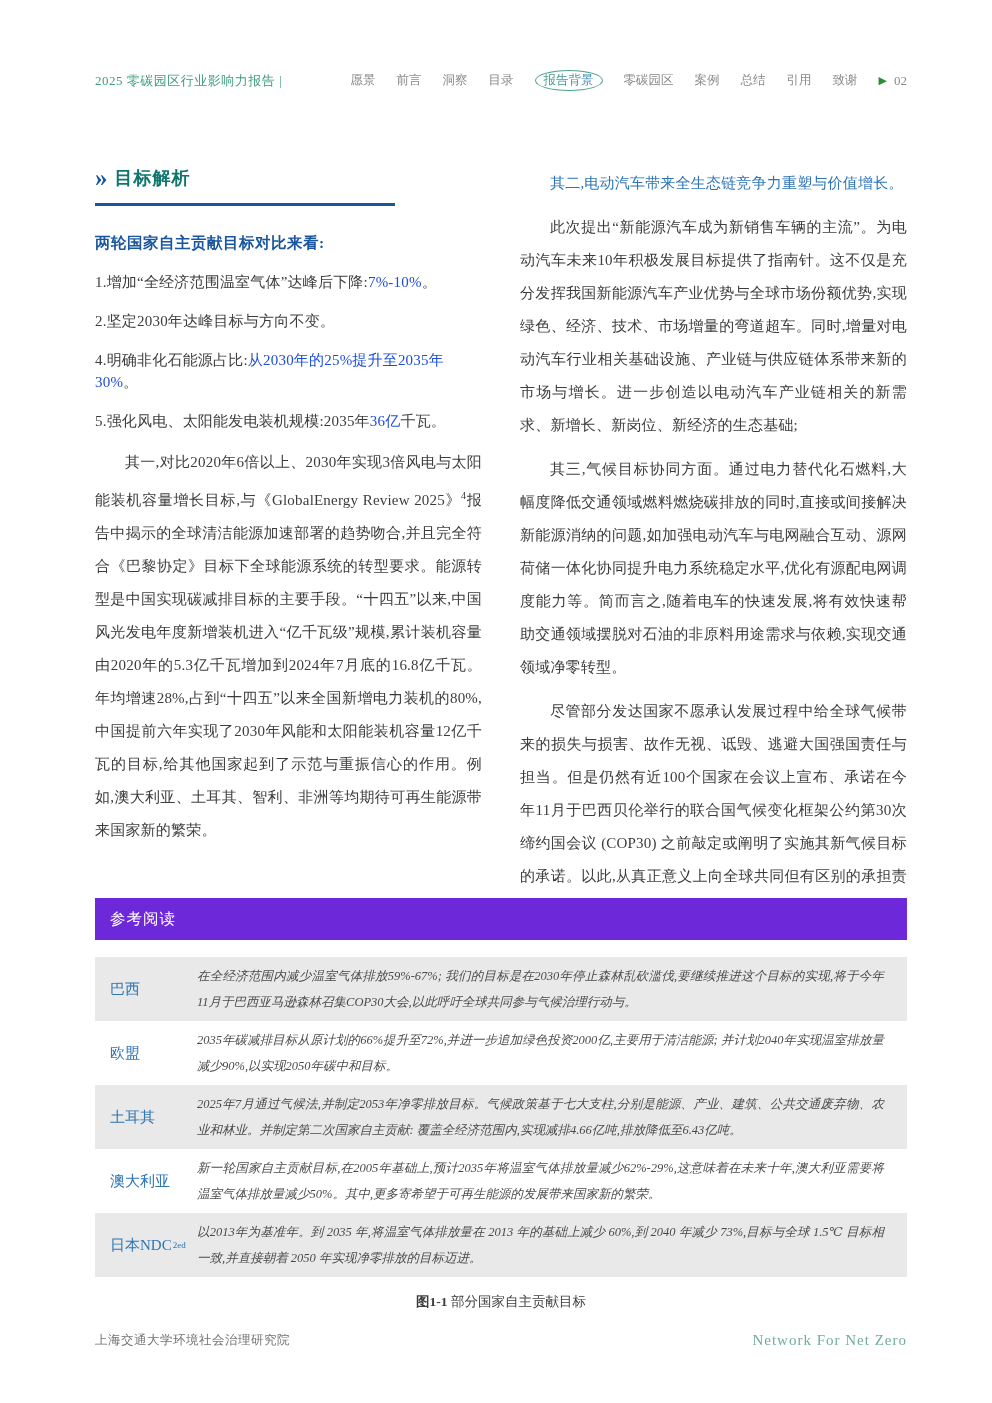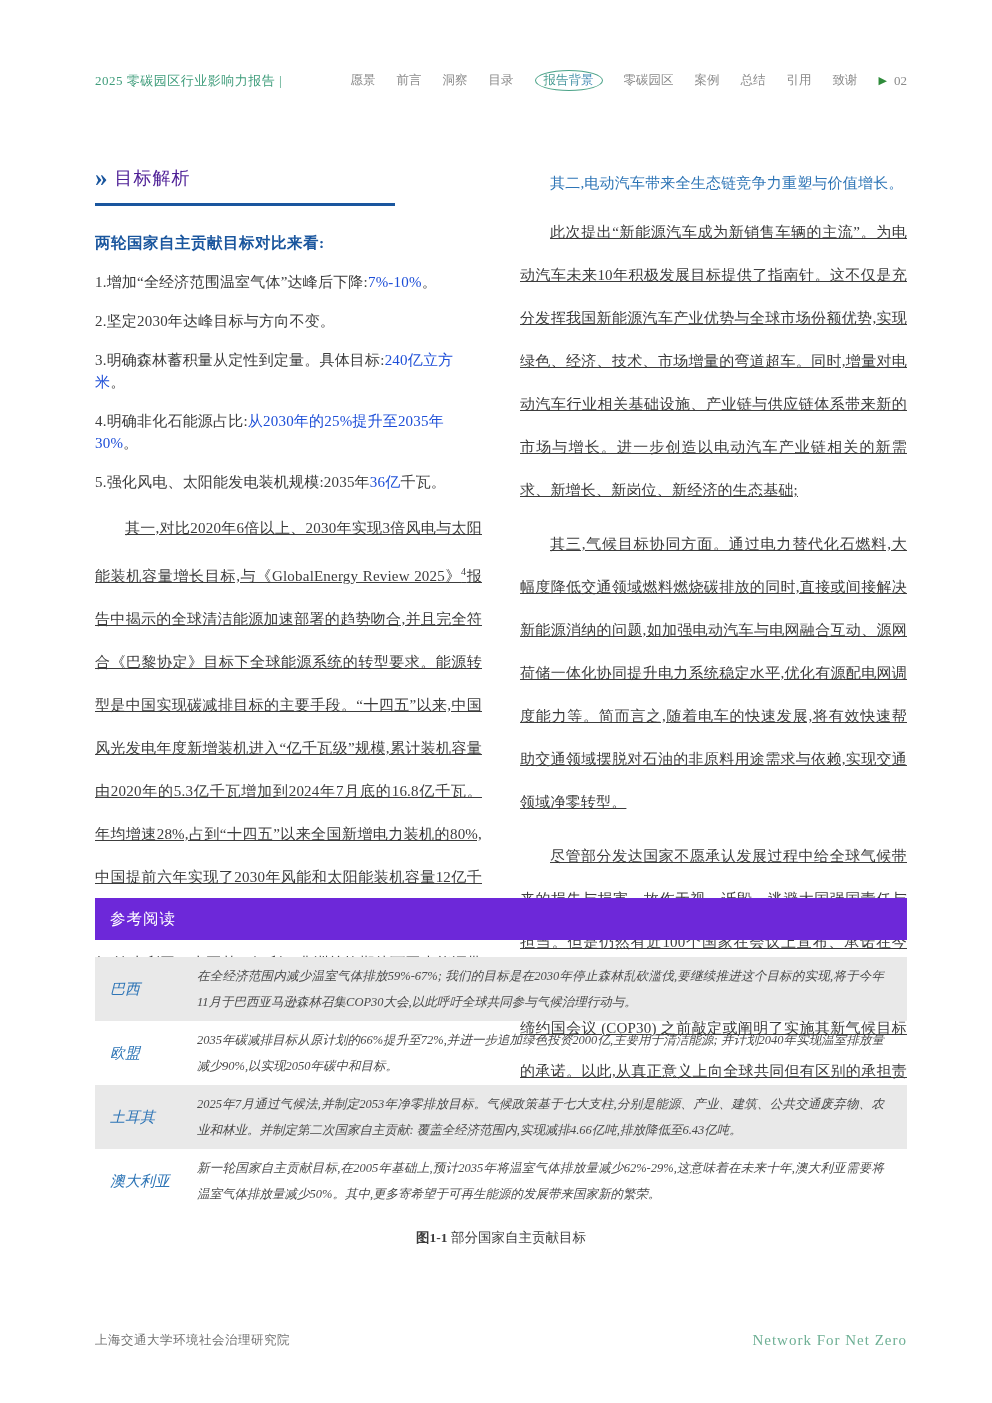--- a/index.html
+++ b/index.html
@@ -28,47 +28,47 @@
   .pager { display:flex; align-items:center; gap:7px; }
   .pager-icon { color:#2e8b3a; font-size:11px; line-height:1; }
   .pager-num { color:#8a8a8a; font-size:13px; }
 
   
   .columns { position:absolute; top:166px; left:95px; width:812px; display:flex; justify-content:space-between; }
   .col { width:387px; font-size:15px; }
 
   .section-title-row { display:flex; align-items:center; gap:9px; }
   .chevron { color:#1a569e; font-size:25px; font-weight:bold; line-height:18px; letter-spacing:-2px; }
-  .section-title { color:#4c1d95; font-size:18px; font-weight:normal; letter-spacing:1px; }
+  .section-title { color:#0f766e; font-size:18px; font-weight:bold; letter-spacing:1px; }
   .title-rule { margin-top:13px; width:300px; height:3px; background:#1a569e; }
 
   .lead-dark { margin-top:27px; color:#1a569e; font-weight:bold; font-size:15.5px; letter-spacing:0.5px; }
 
   .goal { margin-top:17px; line-height:22px; letter-spacing:0.2px; }
   .hl { color:#1d4ed8; }
 
-  .para { margin-top:14px; line-height:43px; text-align:justify; text-indent:2em; letter-spacing:0.2px;text-decoration:underline; }
+  .para { margin-top:14px; line-height:33px; text-align:justify; text-indent:2em; letter-spacing:0.2px; }
   .para sup { font-size:10px; }
 
   .lead-blue { color:#2e75b6; line-height:34px; text-indent:2em; text-align:justify; letter-spacing:0.2px; }
   .col-right .para { margin-top:11px; }
 
   
   .ref-section { position:absolute; top:898px; left:95px; width:812px; }
   .ref-banner {
     height:42px; line-height:42px; background:#6d28d9; color:#ffffff;
     font-family:"Liberation Sans","DejaVu Sans",sans-serif;
     font-size:15.5px; padding-left:15px; letter-spacing:1px;
   }
   .ref-table { margin-top:17px; }
   .ref-row { display:flex; padding:6px 0; }
   .ref-row.shaded { background:#e9e9e9; }
   .ref-label {
     flex:0 0 102px; padding-left:15px; display:flex; align-items:center;
-    color:#2e75b6; font-size:15px; white-space:nowrap;font-style:italic;
+    color:#2e75b6; font-size:15px; white-space:nowrap;
   }
   .ref-label sup { font-size:9px; margin-left:1px; }
   .ref-text { flex:1; padding-right:23px; font-size:12.5px; line-height:26px; color:#4a4a4a; text-align:justify;font-style:italic; }
 
   .caption { margin-top:16px; text-align:center; font-size:13.5px; color:#3c3c3c; }
   .caption .cap-bold { font-weight:bold; }
 
   
   .footer {
     position:absolute; top:1332px; left:95px; width:812px;
@@ -108,21 +108,20 @@
       <div class="section-title-row">
         <span class="chevron">»</span>
         <span class="section-title">目标解析</span>
       </div>
       <div class="title-rule"></div>
 
       <div class="lead-dark">两轮国家自主贡献目标对比来看:</div>
 
       <div class="goal"><span>1.增加“全经济范围温室气体”达峰后下降:</span><span class="hl">7%-10%</span><span>。</span></div>
       <div class="goal"><span>2.坚定2030年达峰目标与方向不变。</span><span class="hl"></span><span></span></div>
-      <div class="goal"><span>3.明确森林蓄积量从定性到定量。具体目标:</span><span class="hl">240亿立方米</span><span>。</span></div>
       <div class="goal"><span>4.明确非化石能源占比:</span><span class="hl">从2030年的25%提升至2035年30%</span><span>。</span></div>
       <div class="goal"><span>5.强化风电、太阳能发电装机规模:2035年</span><span class="hl">36亿</span><span>千瓦。</span></div>
 
       <p class="para"><span>其一,对比2020年6倍以上、2030年实现3倍风电与太阳能装机容量增长目标,与《GlobalEnergy Review 2025》</span><sup>4</sup><span>报告中揭示的全球清洁能源加速部署的趋势吻合,并且完全符合《巴黎协定》目标下全球能源系统的转型要求。能源转型是中国实现碳减排目标的主要手段。“十四五”以来,中国风光发电年度新增装机进入“亿千瓦级”规模,累计装机容量由2020年的5.3亿千瓦增加到2024年7月底的16.8亿千瓦。年均增速28%,占到“十四五”以来全国新增电力装机的80%,中国提前六年实现了2030年风能和太阳能装机容量12亿千瓦的目标,给其他国家起到了示范与重振信心的作用。例如,澳大利亚、土耳其、智利、非洲等均期待可再生能源带来国家新的繁荣。</span></p>
     </div>
 
     <div class="col col-right">
       <div class="lead-blue">其二,电动汽车带来全生态链竞争力重塑与价值增长。</div>
       <p class="para">此次提出“新能源汽车成为新销售车辆的主流”。为电动汽车未来10年积极发展目标提供了指南针。这不仅是充分发挥我国新能源汽车产业优势与全球市场份额优势,实现绿色、经济、技术、市场增量的弯道超车。同时,增量对电动汽车行业相关基础设施、产业链与供应链体系带来新的市场与增长。进一步创造以电动汽车产业链相关的新需求、新增长、新岗位、新经济的生态基础;</p>
       <p class="para">其三,气候目标协同方面。通过电力替代化石燃料,大幅度降低交通领域燃料燃烧碳排放的同时,直接或间接解决新能源消纳的问题,如加强电动汽车与电网融合互动、源网荷储一体化协同提升电力系统稳定水平,优化有源配电网调度能力等。简而言之,随着电车的快速发展,将有效快速帮助交通领域摆脱对石油的非原料用途需求与依赖,实现交通领域净零转型。</p>
@@ -144,20 +143,27 @@
         <div class="ref-text">2035年碳减排目标从原计划的66%提升至72%,并进一步追加绿色投资2000亿,主要用于清洁能源; 并计划2040年实现温室排放量减少90%,以实现2050年碳中和目标。</div>
       </div>
       <div class="ref-row shaded">
         <div class="ref-label">土耳其</div>
         <div class="ref-text">2025年7月通过气候法,并制定2053年净零排放目标。气候政策基于七大支柱,分别是能源、产业、建筑、公共交通废弃物、农业和林业。并制定第二次国家自主贡献: 覆盖全经济范围内,实现减排4.66亿吨,排放降低至6.43亿吨。</div>
       </div>
       <div class="ref-row">
         <div class="ref-label">澳大利亚</div>
         <div class="ref-text">新一轮国家自主贡献目标,在2005年基础上,预计2035年将温室气体排放量减少62%-29%,这意味着在未来十年,澳大利亚需要将温室气体排放量减少50%。其中,更多寄希望于可再生能源的发展带来国家新的繁荣。</div>
       </div>
+      <div class="ref-row shaded">
+        <div class="ref-label">
+            <span>日本NDC</span>
+            <sup>2ed</sup>
+          </div>
+        <div class="ref-text">以2013年为基准年。到 2035 年,将温室气体排放量在 2013 年的基础上减少 60%,到 2040 年减少 73%,目标与全球 1.5℃ 目标相一致,并直接朝着 2050 年实现净零排放的目标迈进。</div>
+      </div>
     </div>
 
     <div class="caption"><span class="cap-bold">图1-1</span><span> 部分国家自主贡献目标</span></div>
   </div>
 
   <div class="footer">
     <div class="footer-left">上海交通大学环境社会治理研究院</div>
     <div class="footer-right">Network For Net Zero</div>
   </div>
 

